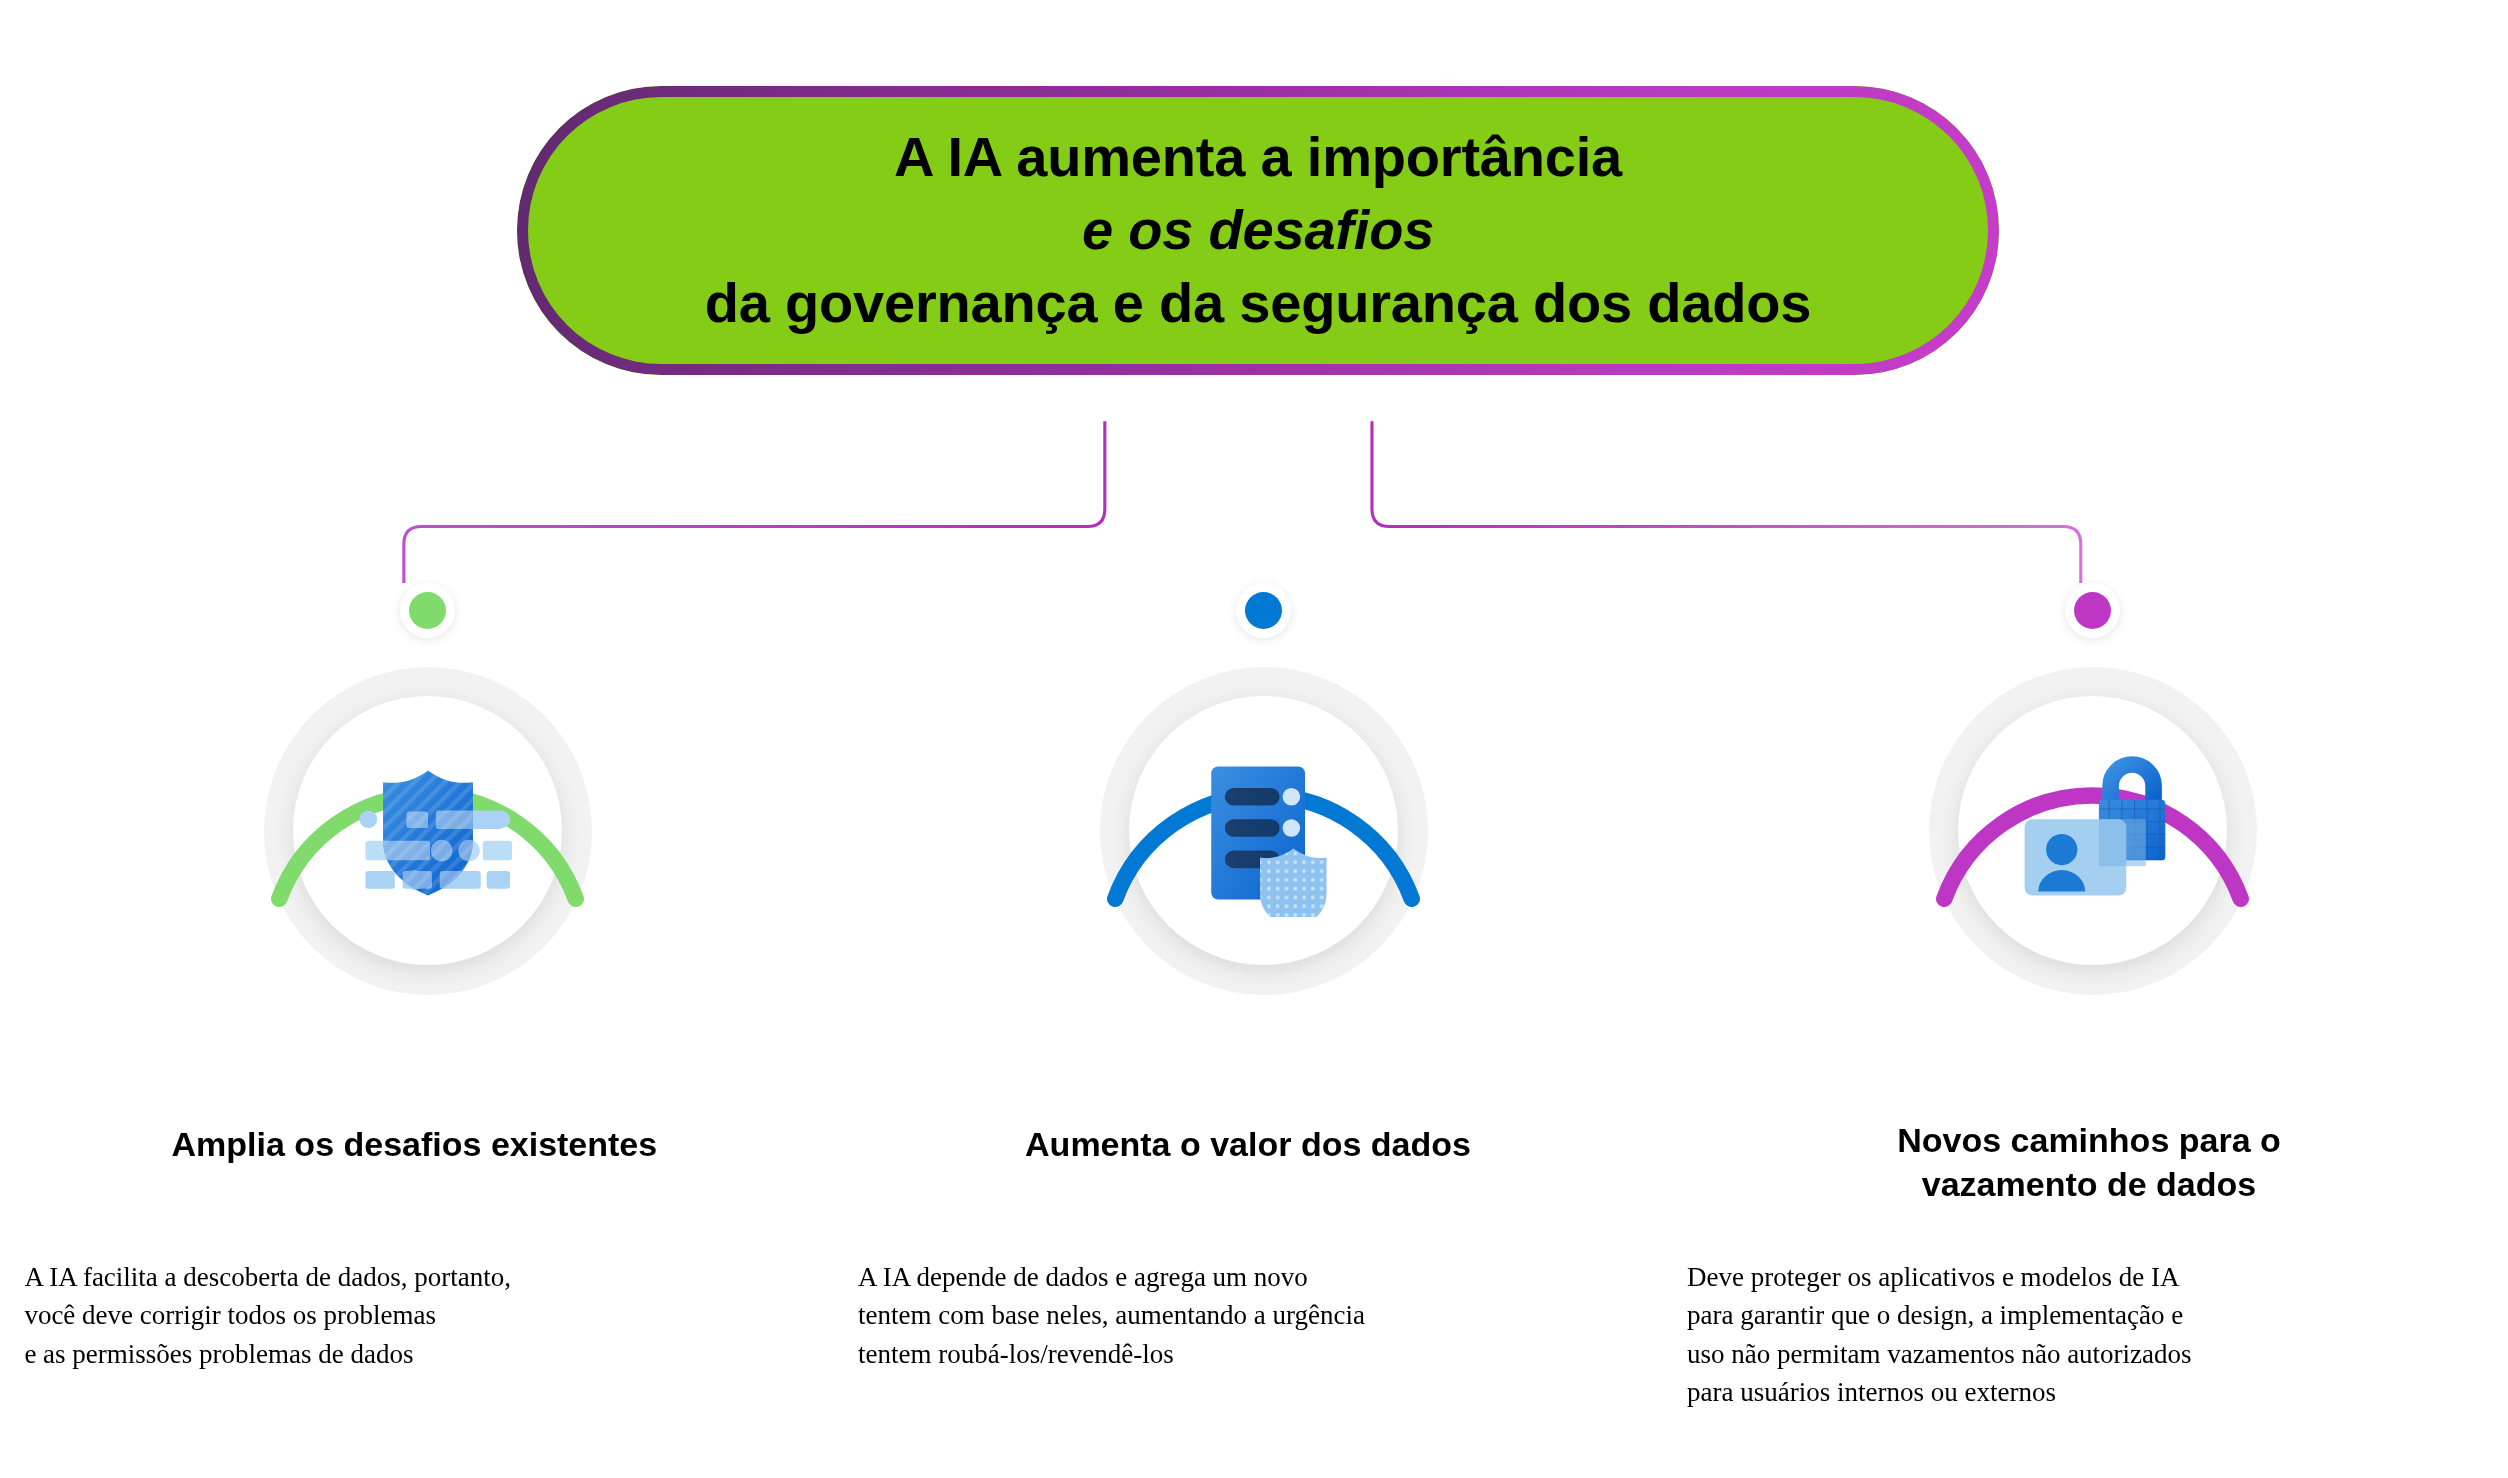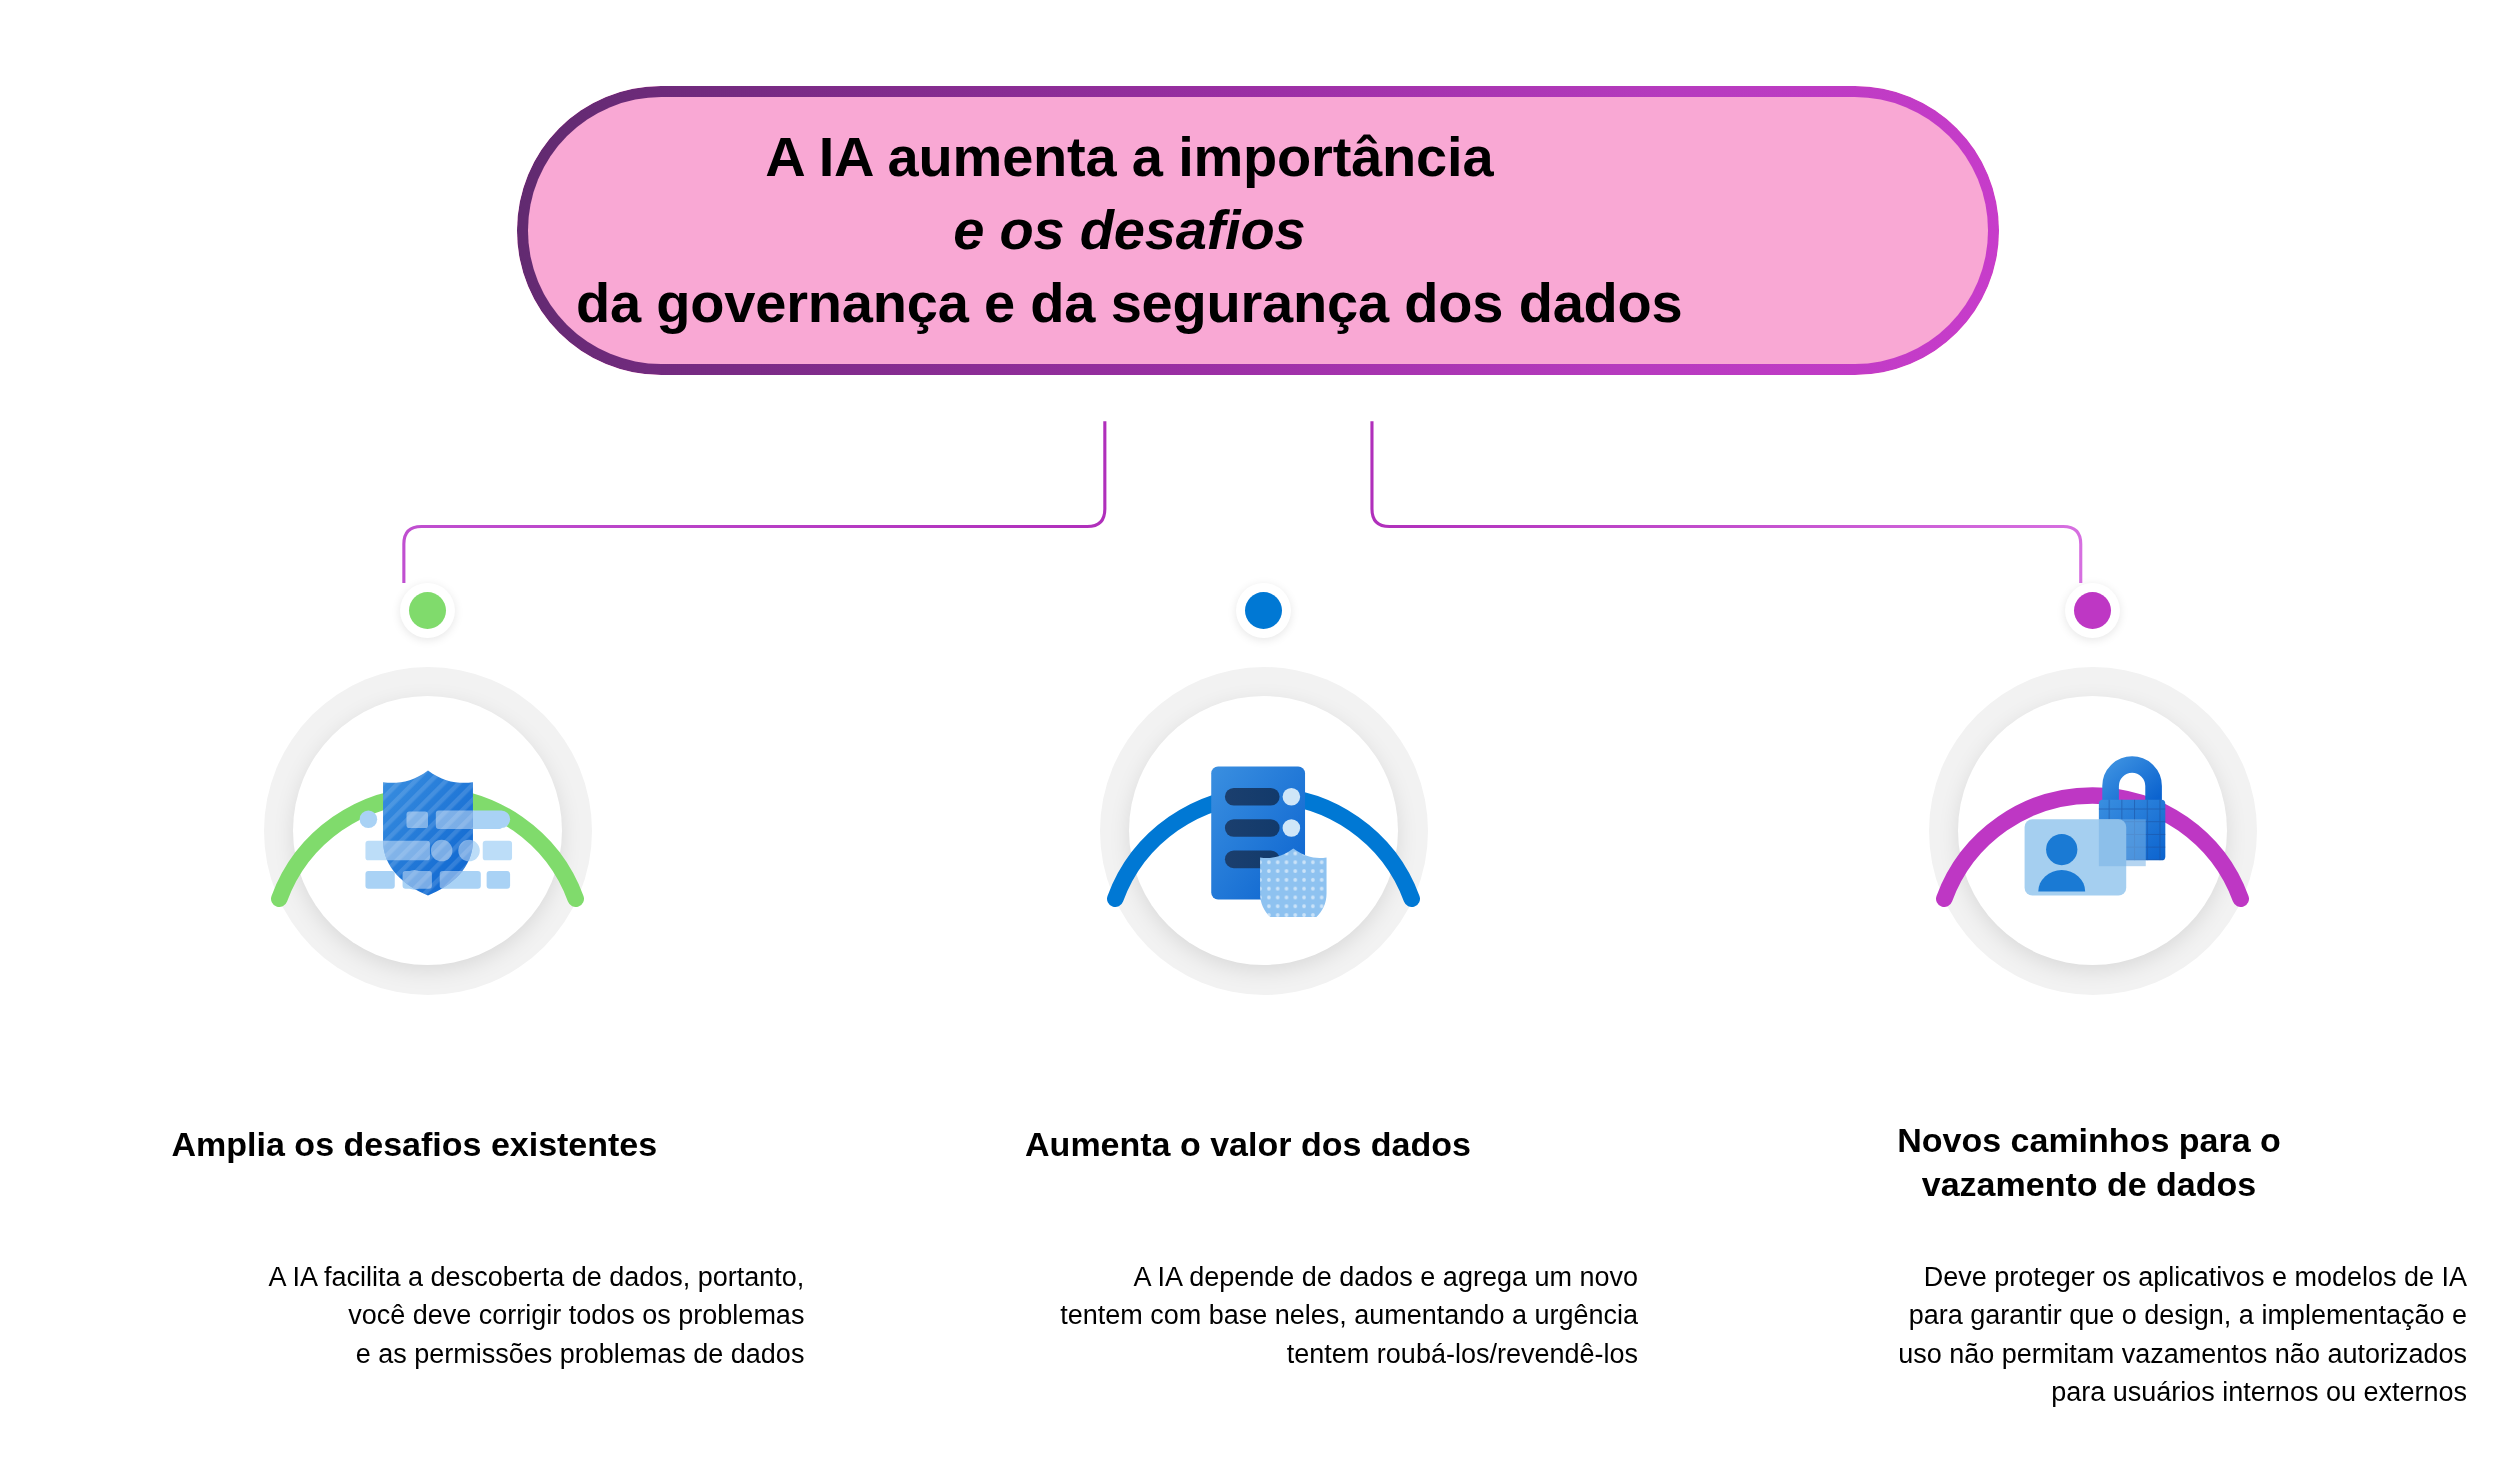--- a/index.html
+++ b/index.html
@@ -24,24 +24,25 @@
   }
 
   
   .title-pill {
     position: absolute;
     left: 517px;
     top: 86px;
     width: 1482px;
     height: 289px;
     border-radius: 144px;
-    background: #f9a8d4;
+    background: #84cc16;
     box-sizing: border-box;
     display: flex;
     align-items: center;
+    justify-content: center;
   }
   .title-pill::before {
     content: "";
     position: absolute;
     inset: 0;
     border-radius: 144px;
     padding: 10.7px;
     background: linear-gradient(100deg, #5f2a6e 0%, #7b2b86 18%, #9b2fa4 48%, #b63bbe 75%, #c83ccb 100%);
     -webkit-mask: linear-gradient(#000 0 0) content-box, linear-gradient(#000 0 0);
     -webkit-mask-composite: xor;
@@ -166,26 +167,27 @@
     line-height: 1.28;
     color: #000000;
   }
   .col-1 .col-heading { top: 1123px; left: 0; }
   .col-2 .col-heading { top: 1123px; left: 0; }
   .col-3 .col-heading { top: 1090px; left: 12px; margin-top: 29px; }
 
   .col-body {
     position: absolute;
     width: 780px;
-    text-align: right;
+    text-align: left;
     font-size: 27px;
     line-height: 1.42;
     color: #000000;
     top: 1258px;
     left: 0;
+    font-family: Liberation Serif, serif;
   }
   .col-body .ln { display: block; white-space: nowrap; }
 </style>
 </head>
 <body>
 
 <div id="stage">
 
   <div class="title-pill">
     <div class="title-text">

